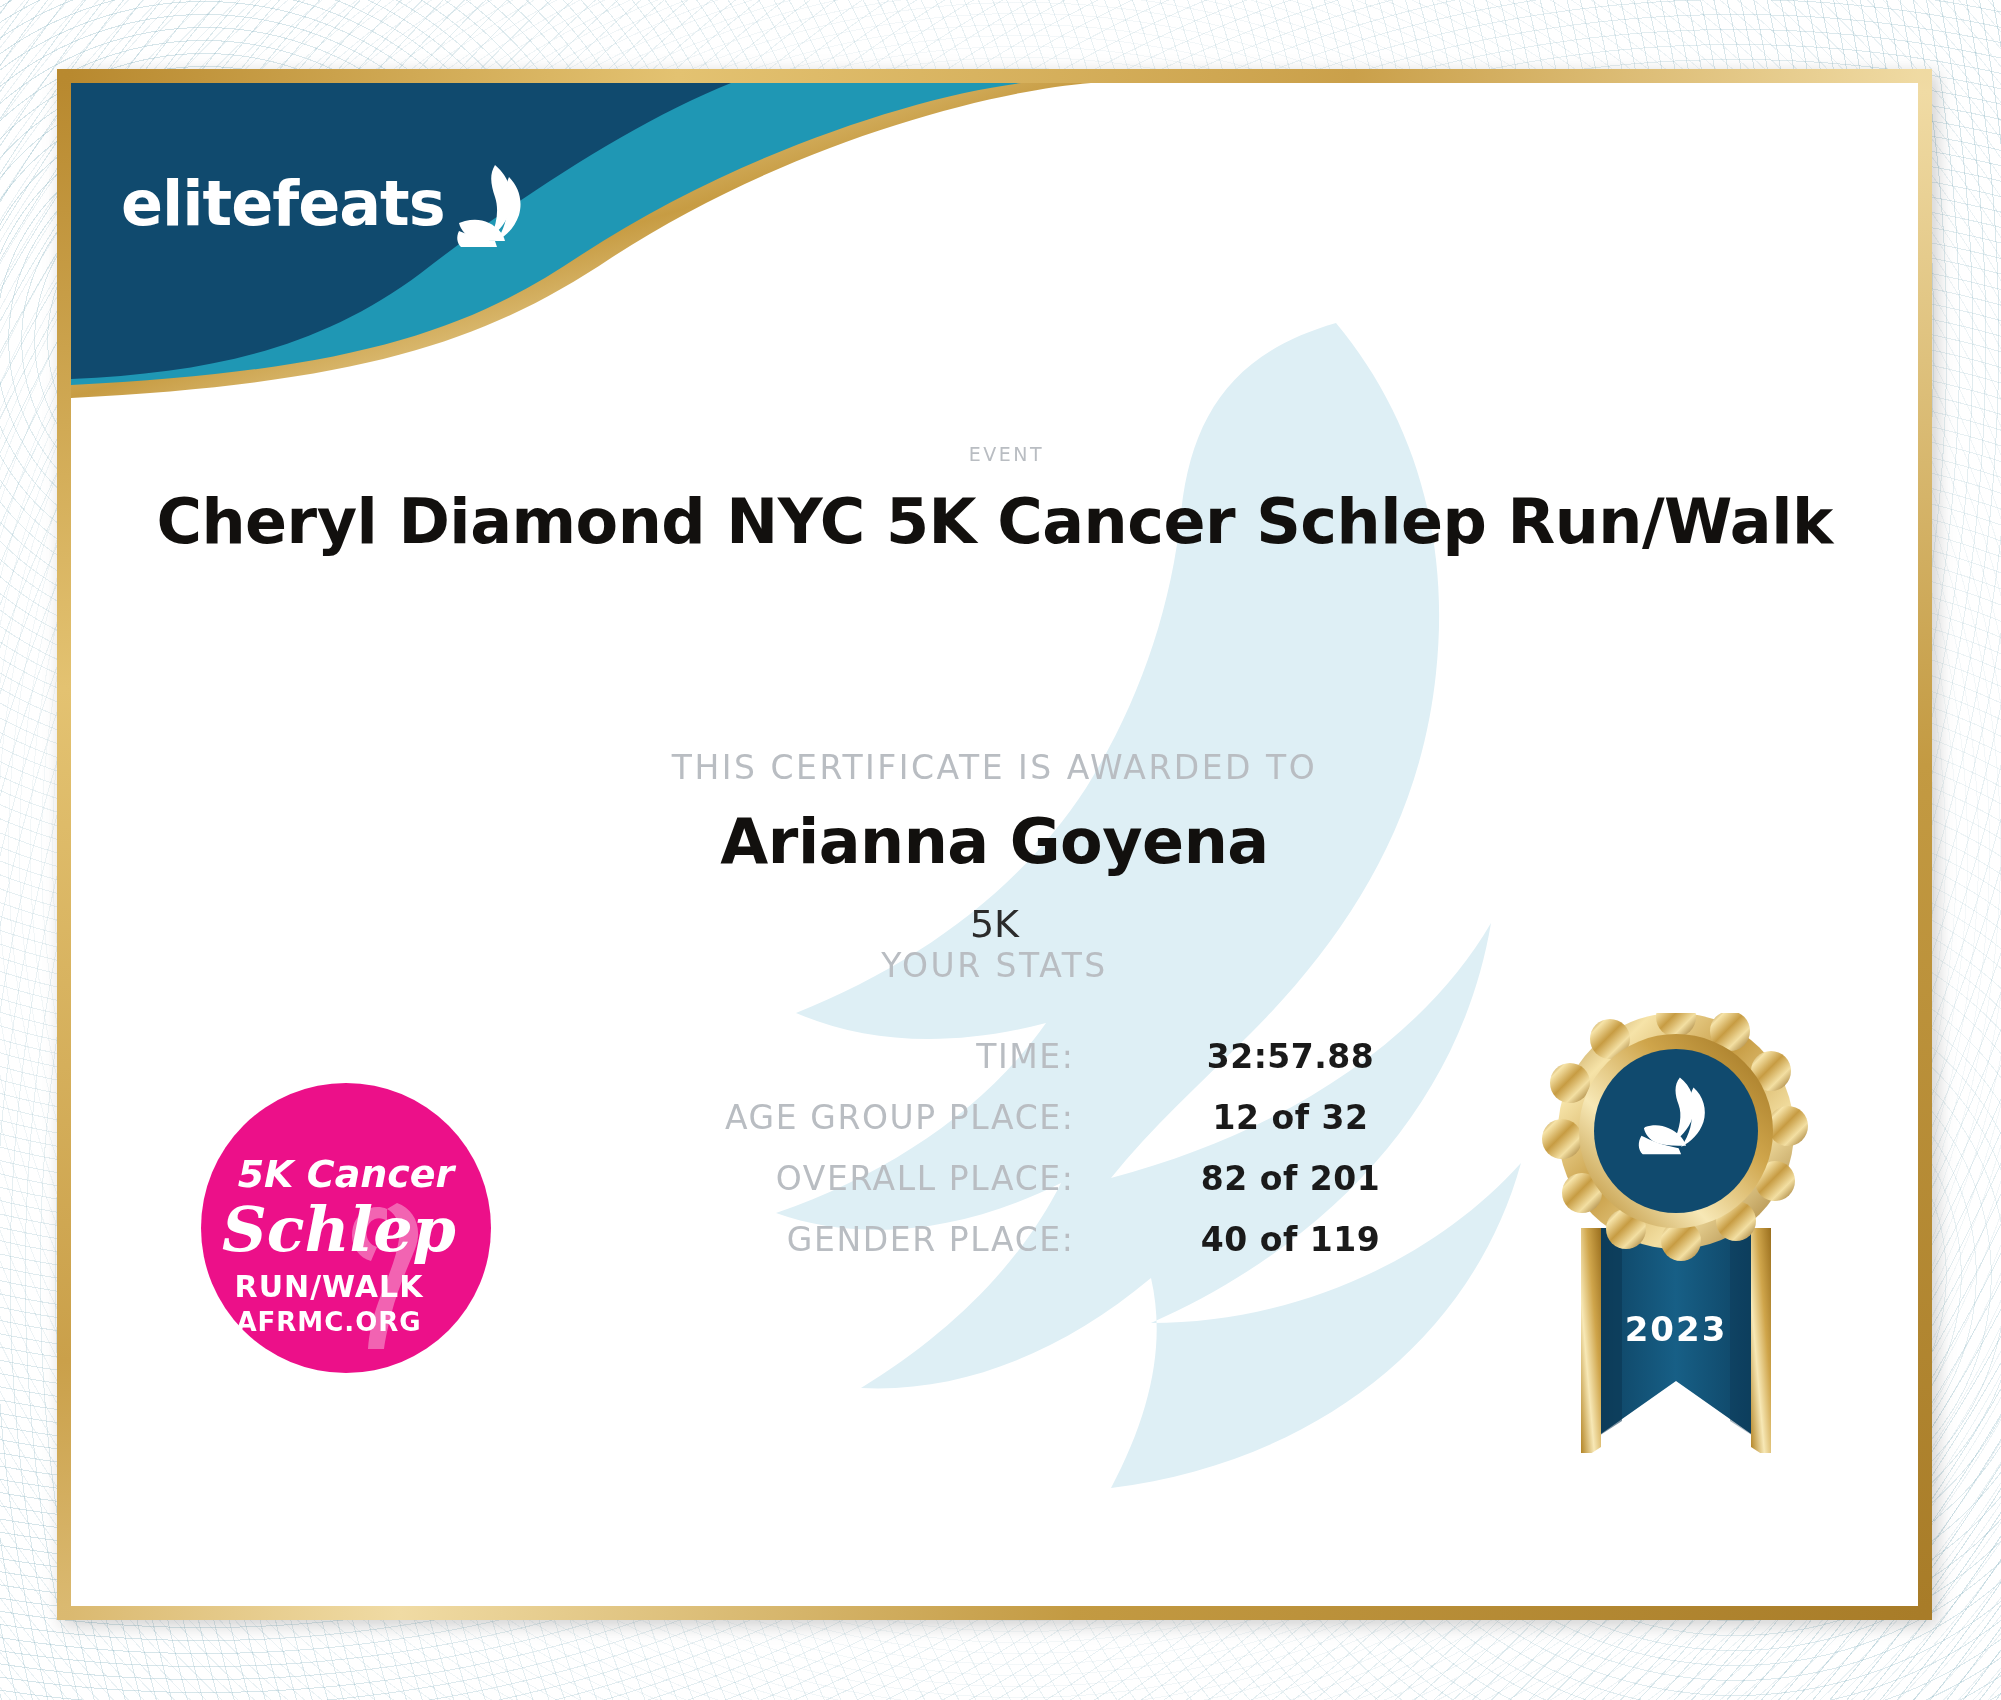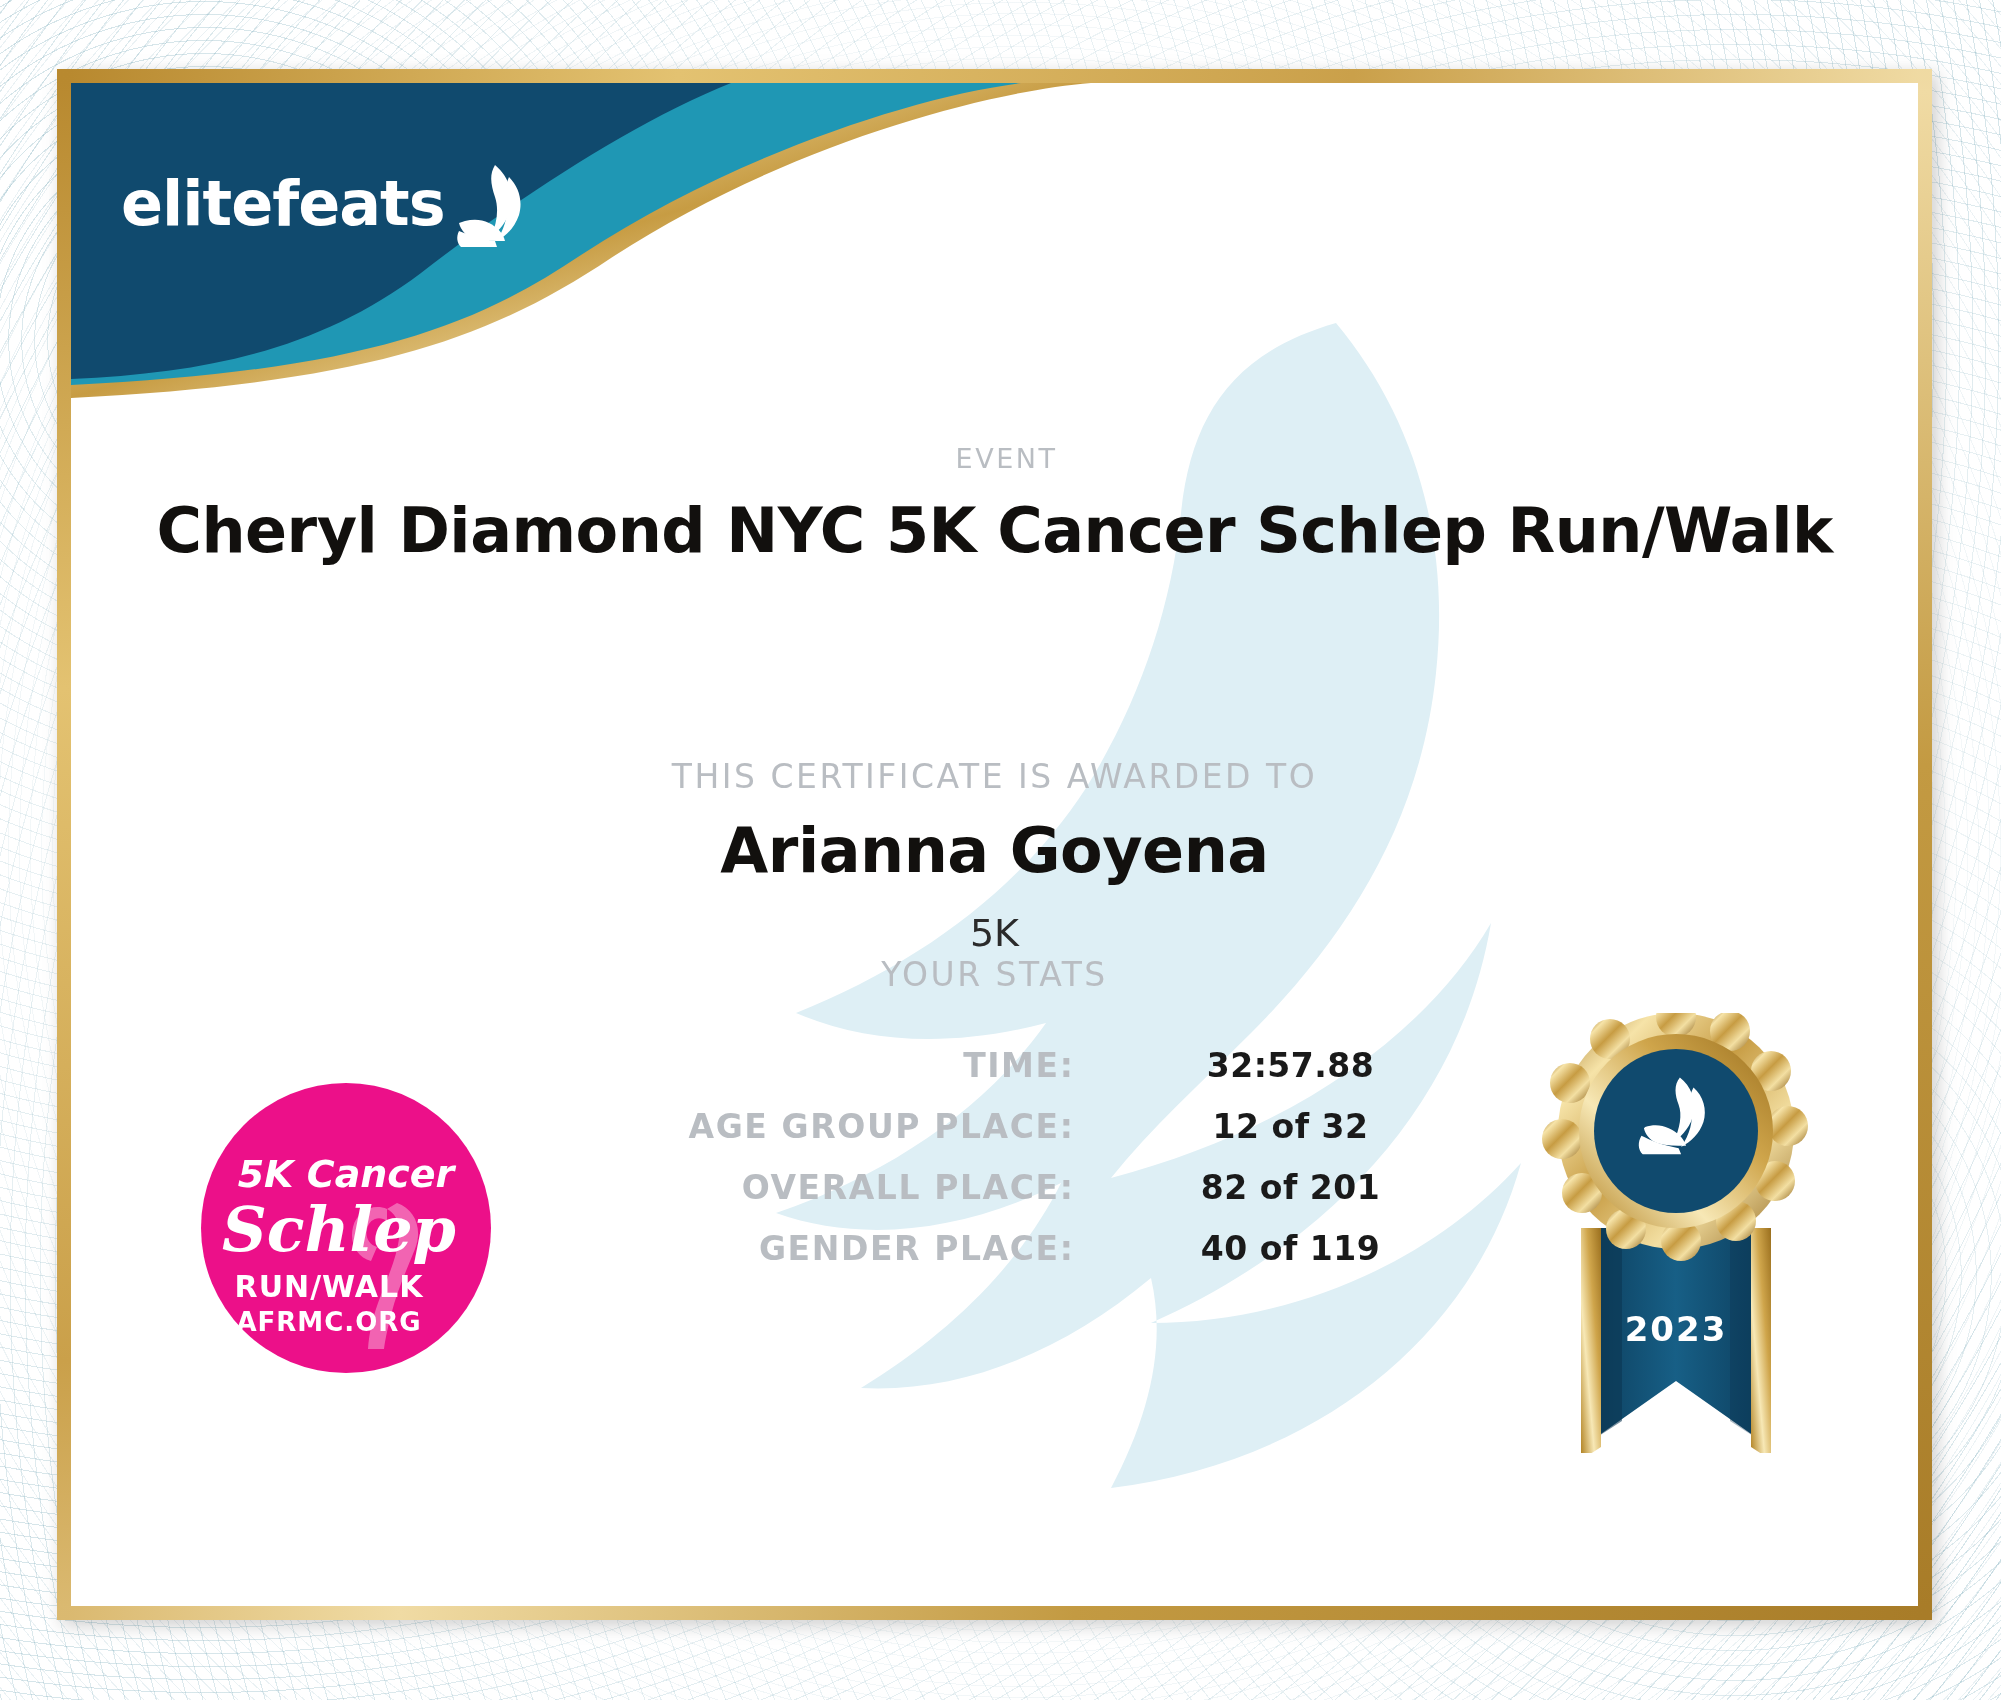--- a/index.html
+++ b/index.html
@@ -109,21 +109,21 @@
     right: 0;
     top: 360px;
     text-align: center;
   }
   .label {
     font-family: "DejaVu Sans", sans-serif;
     color: #b9bdc2;
     letter-spacing: 2.5px;
     font-weight: 500;
   }
-  .label-event { font-size: 27px; margin-left: 24px; }
+  .label-event { font-size: 19px; margin-left: 24px; }
   .event-name {
     font-family: "DejaVu Sans", sans-serif;
     font-size: 62px;
     font-weight: 700;
     color: #12100e;
     margin-top: 20px;
     letter-spacing: -0.5px;
   }
   .label-awarded {
     font-size: 33px;
@@ -161,21 +161,20 @@
     width: 1000px;
   }
   .stat-label {
     flex: 0 0 580px;
     text-align: right;
     font-family: "DejaVu Sans", sans-serif;
     font-size: 33px;
     color: #b9bdc2;
     letter-spacing: 1.6px;
     padding-right: 12px;
-    font-weight: bold;
   }
   .stat-value {
     flex: 1;
     text-align: center;
     font-family: "DejaVu Sans", sans-serif;
     font-size: 33px;
     font-weight: 700;
     color: #1a1a1a;
     letter-spacing: 0.5px;
   }

